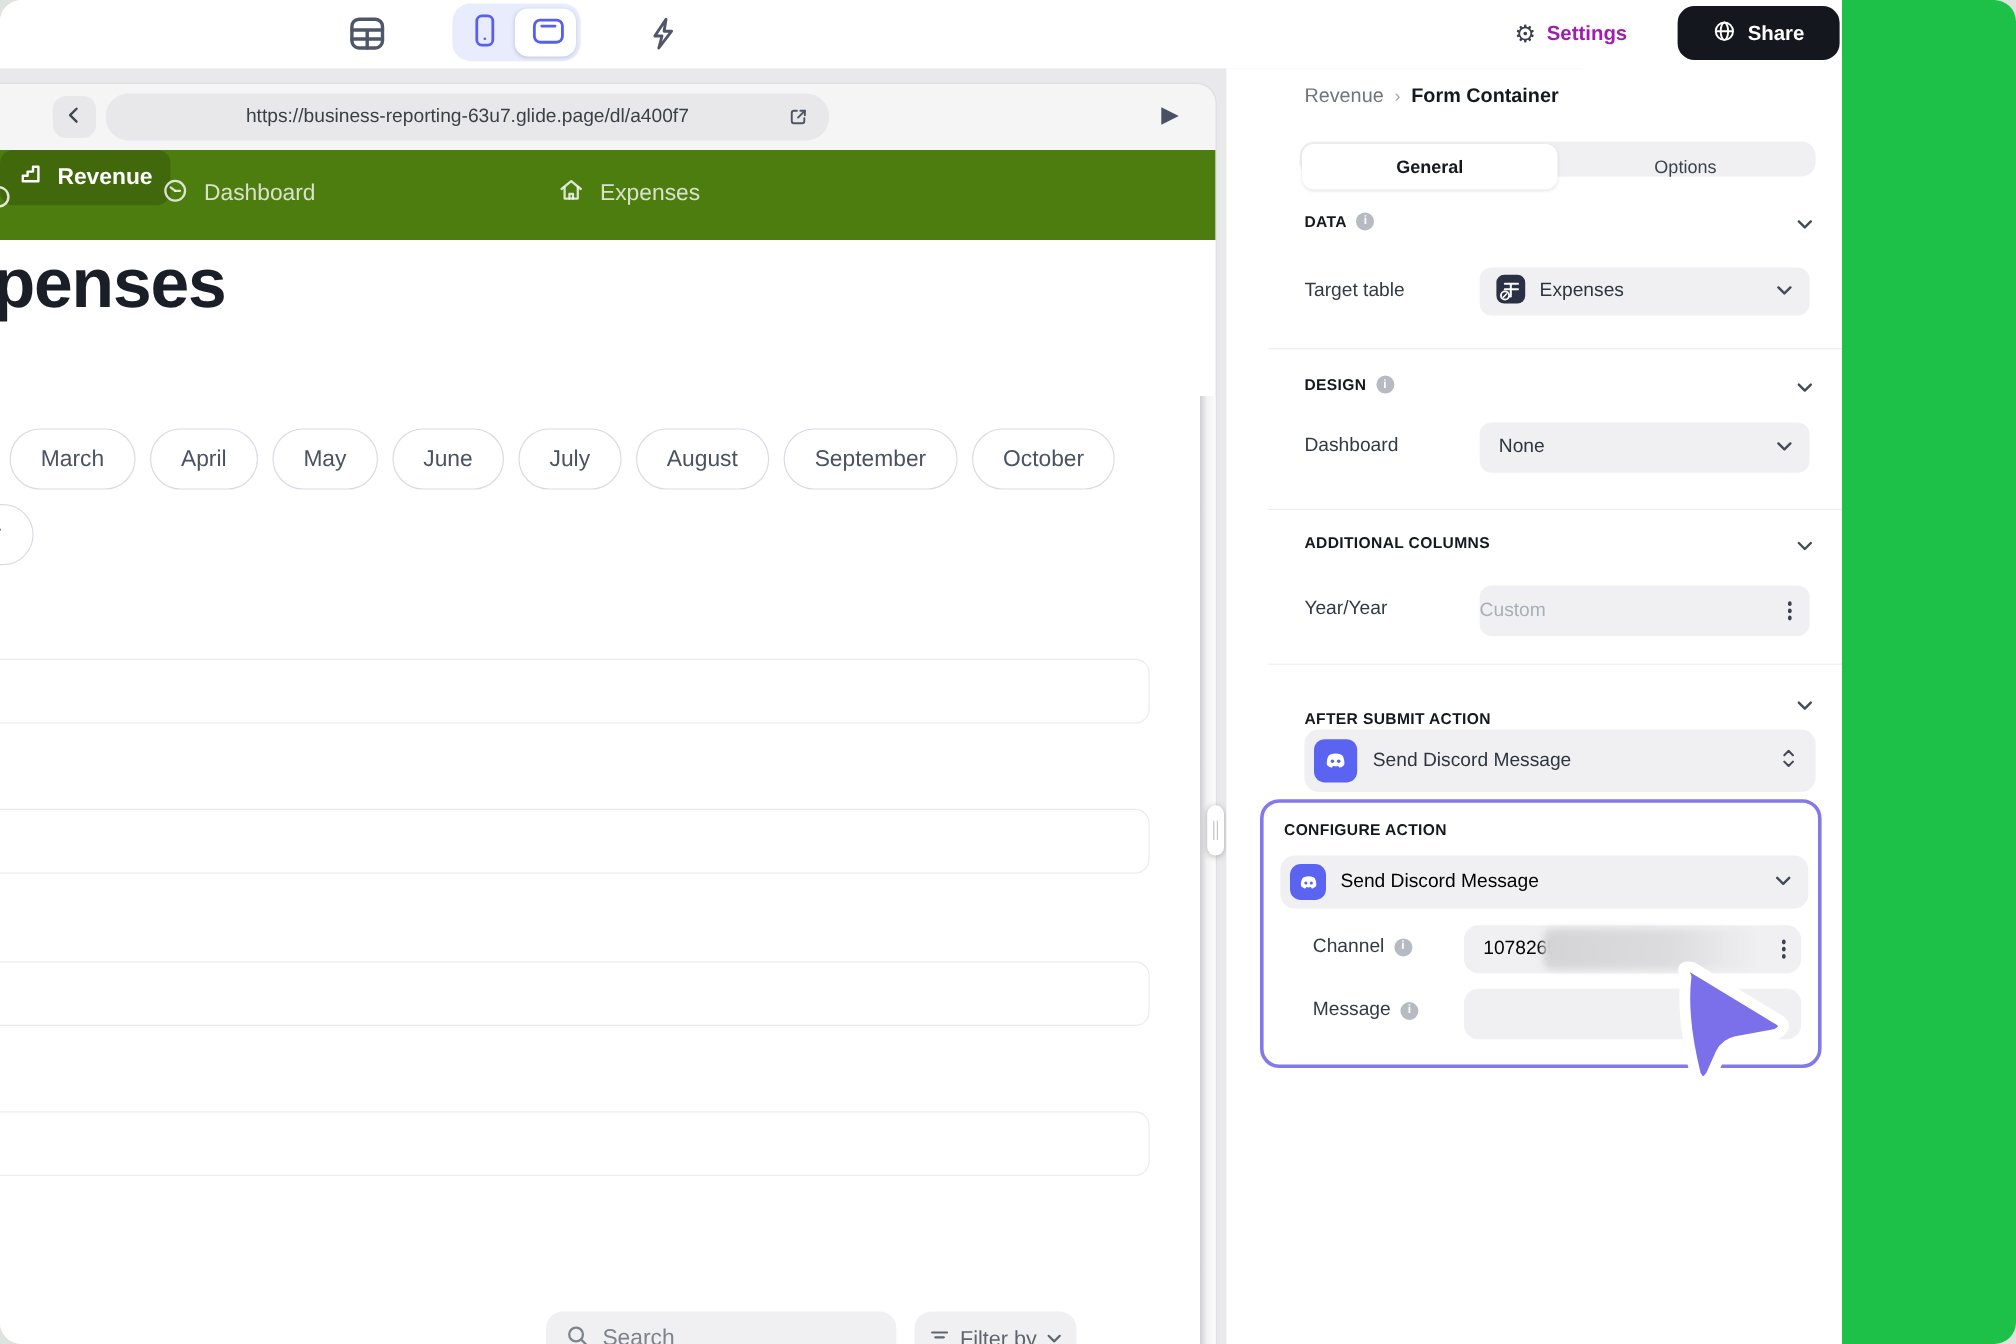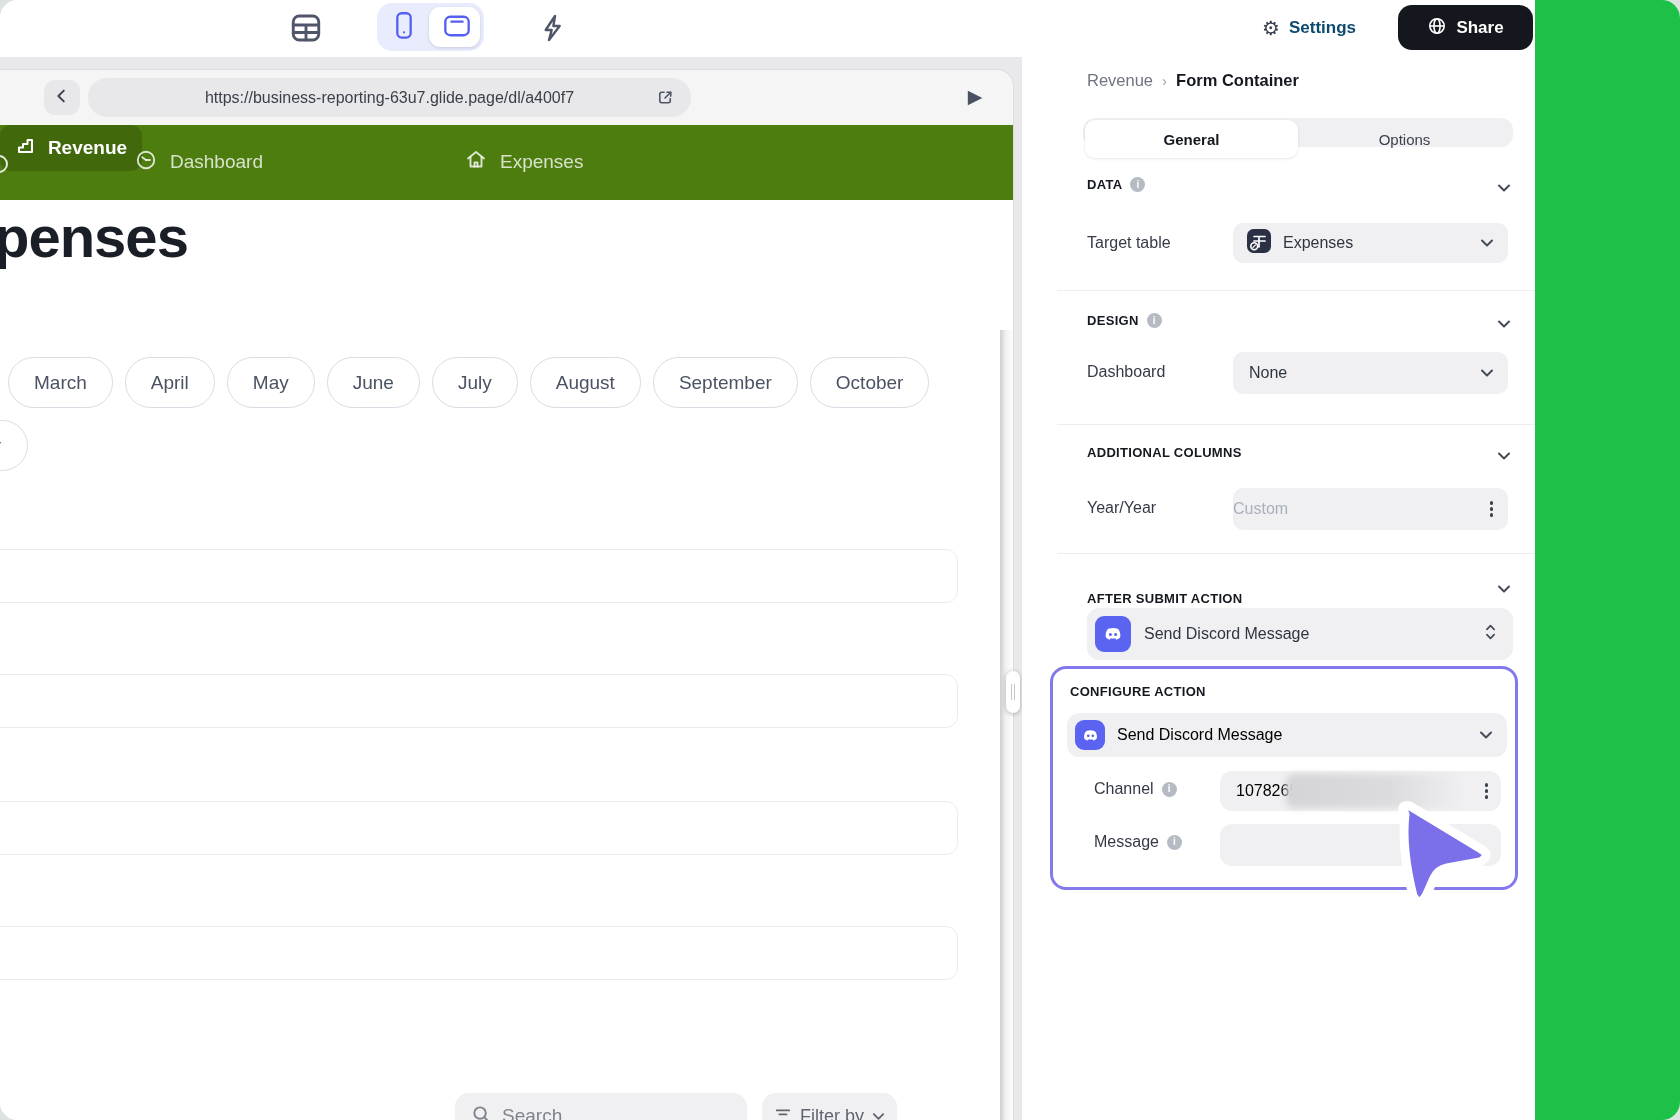--- a/index.html
+++ b/index.html
@@ -7,21 +7,21 @@
   #root{position:relative;width:1680px;height:1120px;background:#fff;border-radius:18px;overflow:hidden;}
   .abs{position:absolute;}
 
   
   #topbar{left:0;top:0;width:1535px;height:57px;background:#fff;}
   .tool-btn{display:flex;align-items:center;justify-content:center;border:none;background:transparent;cursor:pointer;}
   #seg{left:377px;top:3px;width:107px;height:48px;background:#e9ecfc;border-radius:15px;display:flex;align-items:center;}
   #seg .seg-half{width:53px;height:48px;display:flex;align-items:center;justify-content:center;}
   #seg .seg-selected{position:absolute;left:52px;top:4px;width:51px;height:40px;background:#fff;border-radius:11px;box-shadow:0 1px 3px rgba(40,40,80,.18);}
   #settings-btn{left:1256px;top:11px;height:34px;display:flex;align-items:center;gap:9px;}
-  #settings-btn .lbl{font-size:17px;font-weight:700;color:#0c4a6e;}
+  #settings-btn .lbl{font-size:17px;font-weight:700;color:#a21caf;}
   #gear{font-family:"DejaVu Sans",sans-serif;font-size:20px;color:#3a4050;line-height:1;}
   #share-btn{left:1398px;top:5px;width:135px;height:45px;background:#14171d;border-radius:14px;display:flex;align-items:center;justify-content:center;gap:9px;}
   #share-btn .lbl{color:#fff;font-size:17px;font-weight:700;}
 
   
   #builder-bg{left:0;top:57px;width:1318px;height:1063px;background:#e9e9eb;}
   #preview-window{position:absolute;left:-40px;top:13px;width:1053px;height:1050px;background:#f5f5f6;border-radius:16px 16px 0 0;overflow:hidden;box-shadow:0 0 0 1px rgba(0,0,0,.05);}
   #preview-inner{position:absolute;left:40px;top:0;width:1013px;height:1050px;}
 
   

